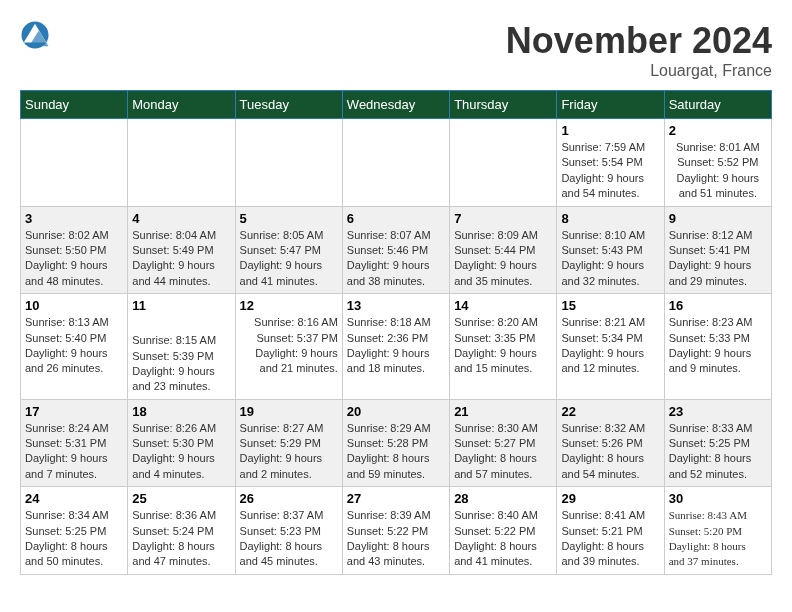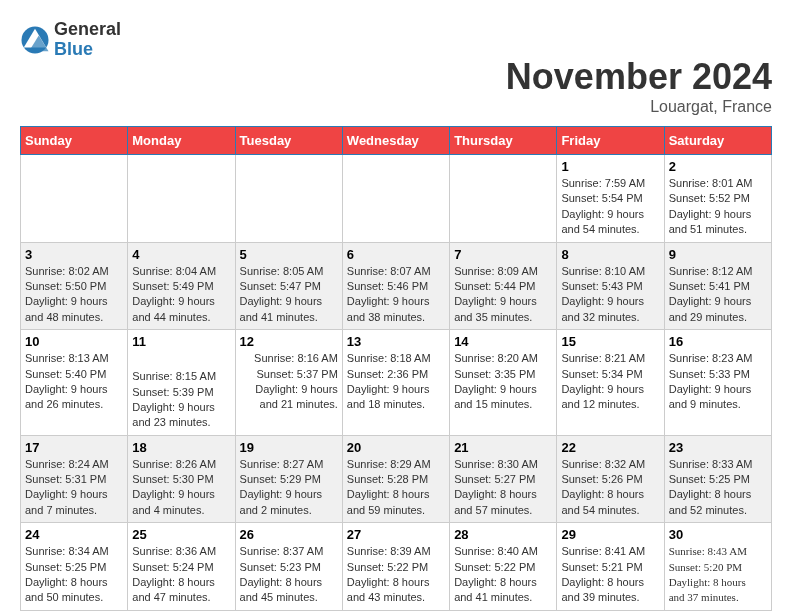--- a/index.html
+++ b/index.html
@@ -35,43 +35,42 @@
       font-weight: bold;
       color: #2a7ab5;
     }
     .logo-icon {
       width: 30px;
       height: 30px;
       margin-right: 4px;
     }
     .title-area {
       text-align: right;
-      margin-top: 36px;
     }
     .month-title {
       font-size: 36px;
       font-weight: bold;
       color: #333;
     }
     .location {
       font-size: 16px;
       color: #555;
     }
     table {
       width: 100%;
       border-collapse: collapse;
       font-size: 11px;
     }
     thead tr th {
-      background-color: #ef4444;
+      background-color: #14532d;
       color: #fff;
       padding: 6px 4px;
       text-align: left;
       font-size: 13px;
-      font-weight: bold;
+      font-weight: normal;
       border: 1px solid #2a7ab5;
     }
     tbody tr td {
       border: 1px solid #ccc;
       vertical-align: top;
       padding: 4px;
       height: 80px;
       width: calc(100% / 7);
     }
     tbody tr:nth-child(odd) td {
@@ -97,24 +96,20 @@
 </head>
 <body>
 
 <div class="header">
   <div class="logo">
     <svg class="logo-icon" viewBox="0 0 40 40">
       <circle cx="20" cy="20" r="18" fill="#2a7ab5"></circle>
       <polygon points="20,5 35,30 5,30" fill="white"></polygon>
       <polygon points="25,14 38,35 12,35" fill="#2a7ab5" opacity="0.7"></polygon>
     </svg>
-    <div class="logo-text">
-      <span class="logo-general">General</span>
-      <span class="logo-blue">Blue</span>
-    </div>
   </div>
   <div class="title-area">
     <div class="month-title">November 2024</div>
     <div class="location">Louargat, France</div>
   </div>
 </div>
 
 <table>
   <thead>
     <tr>
@@ -136,21 +131,21 @@
         <td class="empty-cell"></td>
         <td>
           <span class="day-num">1</span>
           <div class="day-info" style="white-space: pre-line;">Sunrise: 7:59 AM
 Sunset: 5:54 PM
 Daylight: 9 hours
 and 54 minutes.</div>
         </td>
         <td>
           <span class="day-num">2</span>
-          <div class="day-info" style="white-space: pre-line;">Sunrise: 8:01 AM
+          <div class="day-info" style="white-space: pre-line; text-align: center;">Sunrise: 8:01 AM
 Sunset: 5:52 PM
 Daylight: 9 hours
 and 51 minutes.</div>
         </td>
       </tr>
       <tr>
         <td>
           <span class="day-num">3</span>
           <div class="day-info" style="white-space: pre-line;">Sunrise: 8:02 AM
 Sunset: 5:50 PM

